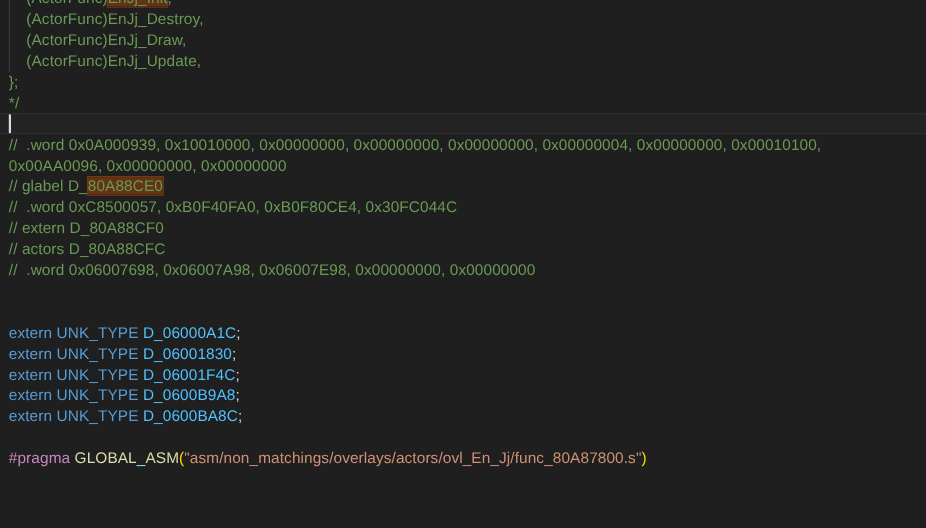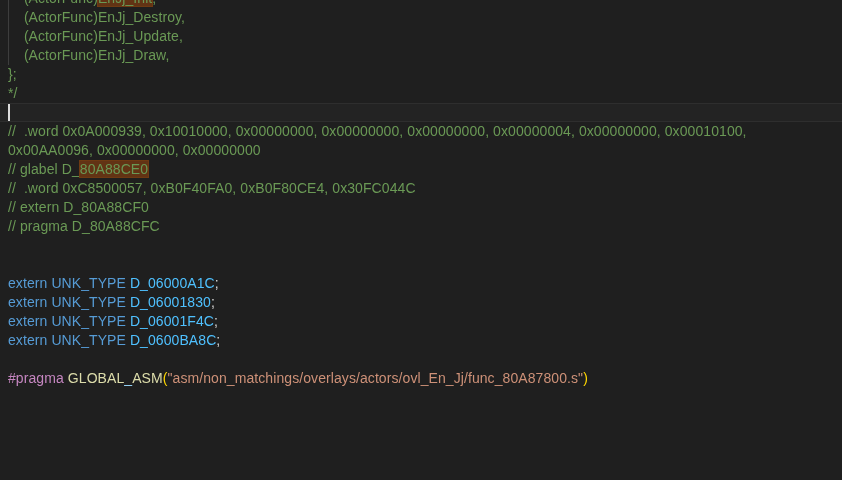--- a/index.html
+++ b/index.html
@@ -31,34 +31,36 @@
   .hl{background:var(--match_highlight,#623314);box-shadow:0 0 0 1px #6e3a12;}
 </style>
 </head>
 <body>
 
 <div class="editor">
   <div class="indent-guide"></div>
   <div class="code">
       <div class="line"><span class="cm">    (ActorFunc)</span><span class="cm hl">EnJj_Init</span><span class="cm">,</span></div>
       <div class="line"><span class="cm">    (ActorFunc)EnJj_Destroy,</span></div>
+      <div class="line"><span class="cm">    (ActorFunc)EnJj_Draw,</span></div>
       <div class="line"><span class="cm">    (ActorFunc)EnJj_Update,</span></div>
-      <div class="line"><span class="cm">    (ActorFunc)EnJj_Draw,</span></div>
       <div class="line"><span class="cm">};</span></div>
       <div class="line"><span class="cm">*/</span></div>
       <div class="line current"><div class="cursor"></div></div>
       <div class="line"><span class="cm">//  .word 0x0A000939, 0x10010000, 0x00000000, 0x00000000, 0x00000000, 0x00000004, 0x00000000, 0x00010100,</span></div>
       <div class="line"><span class="cm">0x00AA0096, 0x00000000, 0x00000000</span></div>
       <div class="line"><span class="cm">// glabel D_</span><span class="cm hl">80A88CE0</span></div>
       <div class="line"><span class="cm">//  .word 0xC8500057, 0xB0F40FA0, 0xB0F80CE4, 0x30FC044C</span></div>
       <div class="line"><span class="cm">// extern D_80A88CF0</span></div>
-      <div class="line"><span class="cm">// pragma D_80A88CFC</span></div>
+      <div class="line"><span class="cm">// actors D_80A88CFC</span></div>
+      <div class="line"><span class="cm">//  .word 0x06007698, 0x06007A98, 0x06007E98, 0x00000000, 0x00000000</span></div>
       <div class="line"></div>
       <div class="line"></div>
       <div class="line"><span class="kw">extern</span><span class="df"> </span><span class="kw">UNK_TYPE</span><span class="df"> </span><span class="gv">D_06000A1C</span><span class="df">;</span></div>
       <div class="line"><span class="kw">extern</span><span class="df"> </span><span class="kw">UNK_TYPE</span><span class="df"> </span><span class="gv">D_06001830</span><span class="df">;</span></div>
       <div class="line"><span class="kw">extern</span><span class="df"> </span><span class="kw">UNK_TYPE</span><span class="df"> </span><span class="gv">D_06001F4C</span><span class="df">;</span></div>
+      <div class="line"><span class="kw">extern</span><span class="df"> </span><span class="kw">UNK_TYPE</span><span class="df"> </span><span class="gv">D_0600B9A8</span><span class="df">;</span></div>
       <div class="line"><span class="kw">extern</span><span class="df"> </span><span class="kw">UNK_TYPE</span><span class="df"> </span><span class="gv">D_0600BA8C</span><span class="df">;</span></div>
       <div class="line"></div>
       <div class="line"><span class="pp">#pragma</span><span class="df"> </span><span class="mc">GLOBAL</span><span class="lb">_</span><span class="mc">ASM</span><span class="pr">(</span><span class="st">"asm/non_matchings/overlays/actors/ovl_En_Jj/func_80A87800.s"</span><span class="pr">)</span></div>
       <div class="line"></div>
     </div>
 </div>
 
 </body></html>

